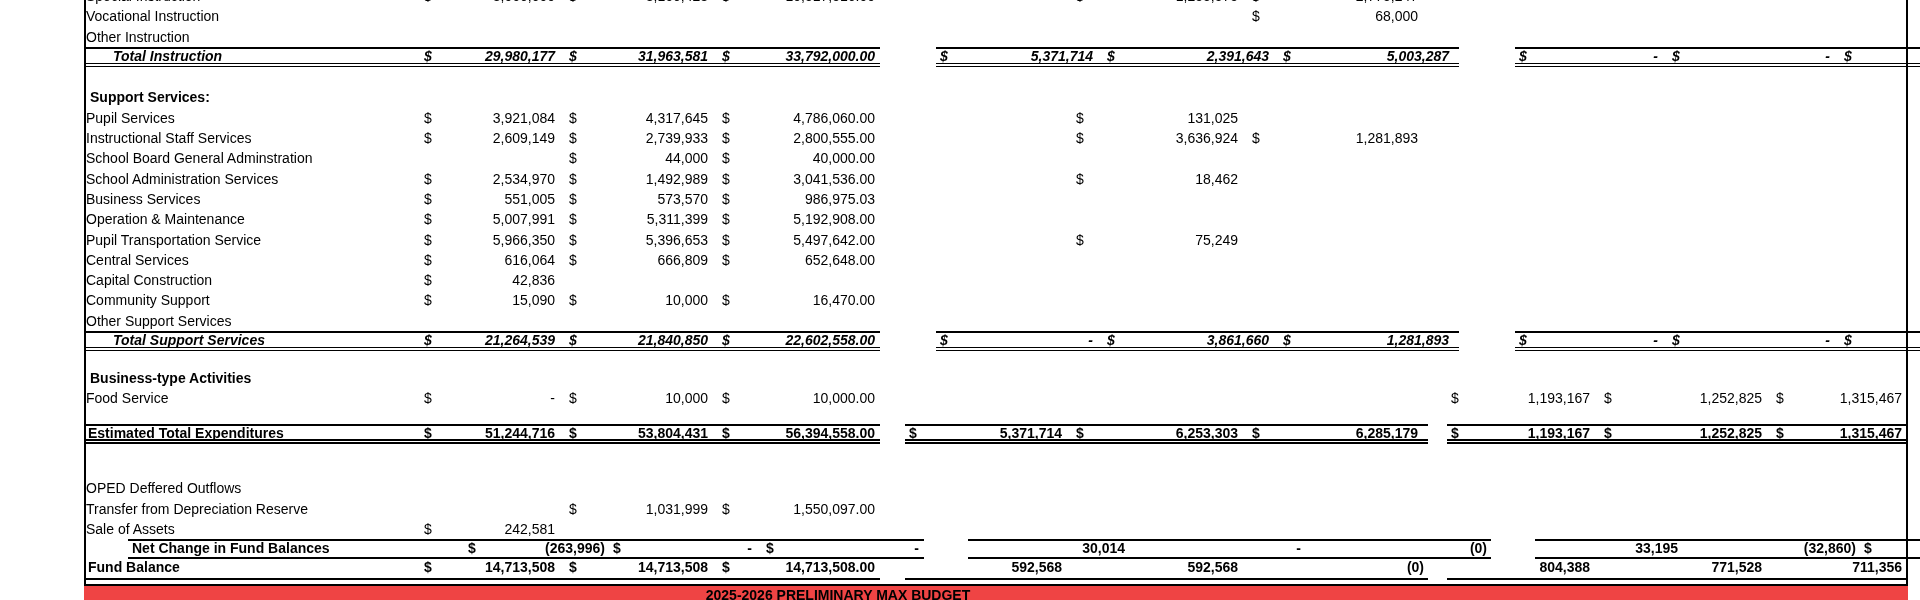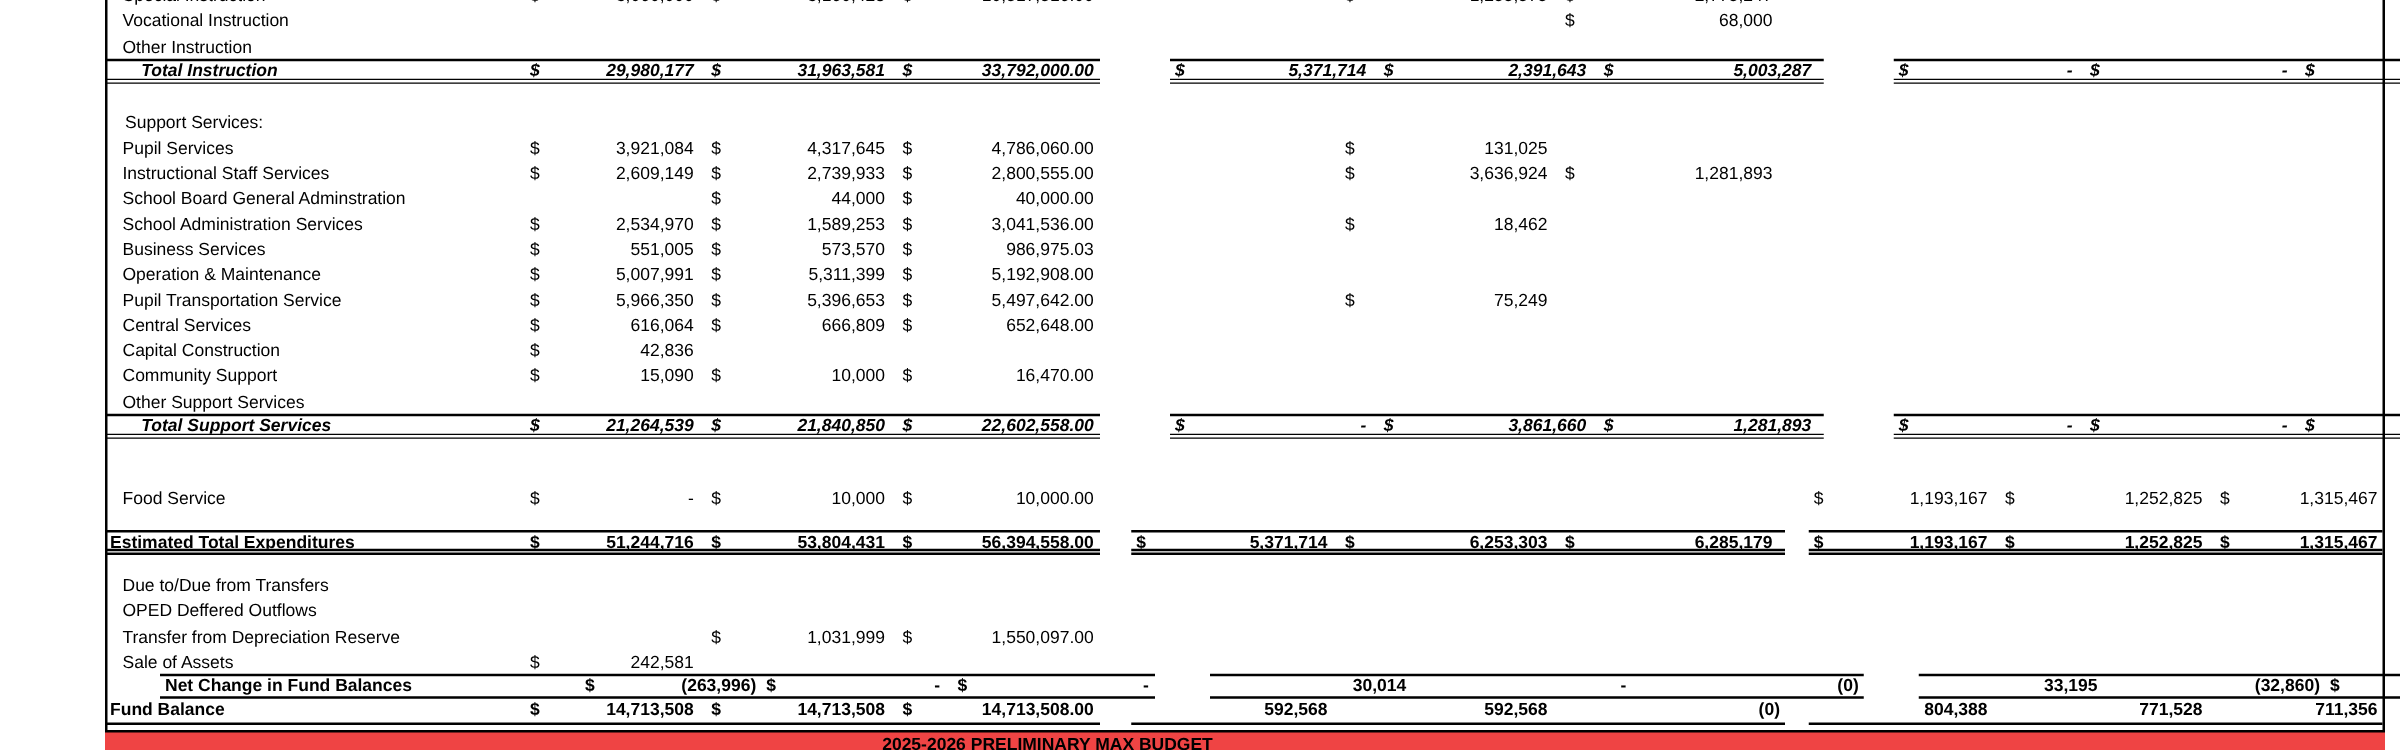--- a/index.html
+++ b/index.html
@@ -12,29 +12,29 @@
   .vline.right{left:1906px;}
   #rows{position:absolute;left:84px;top:0;width:1822px;margin-top:-14px;}
   .row{display:flex;height:20.3px;line-height:20px;box-sizing:border-box;white-space:nowrap;}
   .spacer{width:100%;}
   .seg{display:flex;box-sizing:border-box;}
   .seg1{width:796px;}
   .gap1{width:25px;}
   .seg2{width:523px;}
   .gap2{width:19px;}
   .seg3{width:459px;}
-  .label{width:336px;box-sizing:border-box;padding-left:14px;overflow:hidden;}
+  .label{width:336px;box-sizing:border-box;padding-left:2px;overflow:hidden;}
   .cell{position:relative;box-sizing:border-box;text-align:right;padding-right:10px;}
   .ds{position:absolute;left:4px;}
   .ca{width:145px;}.cb{width:153px;}.cc{width:162px;padding-right:5px;}
   .cd{width:167px;}.ce{width:176px;}.cf{width:180px;}
   .cg{width:153px;}.ch{width:172px;}.ci{width:134px;padding-right:4px;}
   .cell.paren{padding-right:4px;}
   
-  .t-section .label{font-weight:normal;padding-left:16px;}
+  .t-section .label{font-weight:bold;padding-left:6px;}
   .t-total-italic{font-weight:bold;font-style:italic;gap:28px;}
   .t-total-italic .label{padding-left:29px;}
   .t-total-bold{font-weight:bold;}
   .t-total-bold .label{padding-left:4px;}
   
   .r-total .seg{border-top:2px solid #000;border-bottom:4px double #000;line-height:14px;}
   .r-etotal .seg{border-top:2px solid #000;border-bottom:5px double #000;line-height:14px;}
   .r-net .seg{border-top:2px solid #000;border-bottom:2px solid #000;line-height:15px;margin-left:44px;}
   .r-fund .seg{border-bottom:2px solid #000;line-height:17px;}
   
@@ -213,21 +213,21 @@
         <div class="seg seg3">
           <div class="cell cg"></div>
           <div class="cell ch"></div>
           <div class="cell ci"></div>
         </div>
       </div>
       <div class="row t-item">
         <div class="seg seg1">
           <div class="label">School Administration Services</div>
           <div class="cell ca"><div class="ds">$</div><span>2,534,970</span></div>
-          <div class="cell cb"><div class="ds">$</div><span>1,589,253</span></div>
+          <div class="cell cb"><div class="ds">$</div><span>1,492,989</span></div>
           <div class="cell cc"><div class="ds">$</div><span>3,041,536.00</span></div>
         </div>
         <div class="gap1"></div>
         <div class="seg seg2">
           <div class="cell cd"></div>
           <div class="cell ce"><div class="ds">$</div><span>18,462</span></div>
           <div class="cell cf"></div>
         </div>
         <div class="gap2"></div>
         <div class="seg seg3">
@@ -392,20 +392,21 @@
         <div class="gap2"></div>
         <div class="seg seg3">
           <div class="cell cg"><div class="ds">$</div><span>-</span></div>
           <div class="cell ch"><div class="ds">$</div><span>-</span></div>
           <div class="cell ci"><div class="ds">$</div><span>-</span></div>
         </div>
       </div>
       <div class="spacer" style="height: 16.6px;"></div>
       <div class="row t-section">
         <div class="seg seg1">
+          <div class="label">Business-type Activities</div>
           <div class="cell ca"></div>
           <div class="cell cb"></div>
           <div class="cell cc"></div>
         </div>
         <div class="gap1"></div>
         <div class="seg seg2">
           <div class="cell cd"></div>
           <div class="cell ce"></div>
           <div class="cell cf"></div>
         </div>
@@ -452,26 +453,20 @@
         </div>
         <div class="gap2"></div>
         <div class="seg seg3">
           <div class="cell cg"><div class="ds">$</div><span>1,193,167</span></div>
           <div class="cell ch"><div class="ds">$</div><span>1,252,825</span></div>
           <div class="cell ci"><div class="ds">$</div><span>1,315,467</span></div>
         </div>
       </div>
       <div class="spacer" style="height: 13.7px;"></div>
       <div class="row t-item">
-        <div class="seg seg1">
-          <div class="label">Due to/Due from Transfers</div>
-          <div class="cell ca"></div>
-          <div class="cell cb"></div>
-          <div class="cell cc"></div>
-        </div>
         <div class="gap1"></div>
         <div class="seg seg2">
           <div class="cell cd"></div>
           <div class="cell ce"></div>
           <div class="cell cf"></div>
         </div>
         <div class="gap2"></div>
         <div class="seg seg3">
           <div class="cell cg"></div>
           <div class="cell ch"></div>

